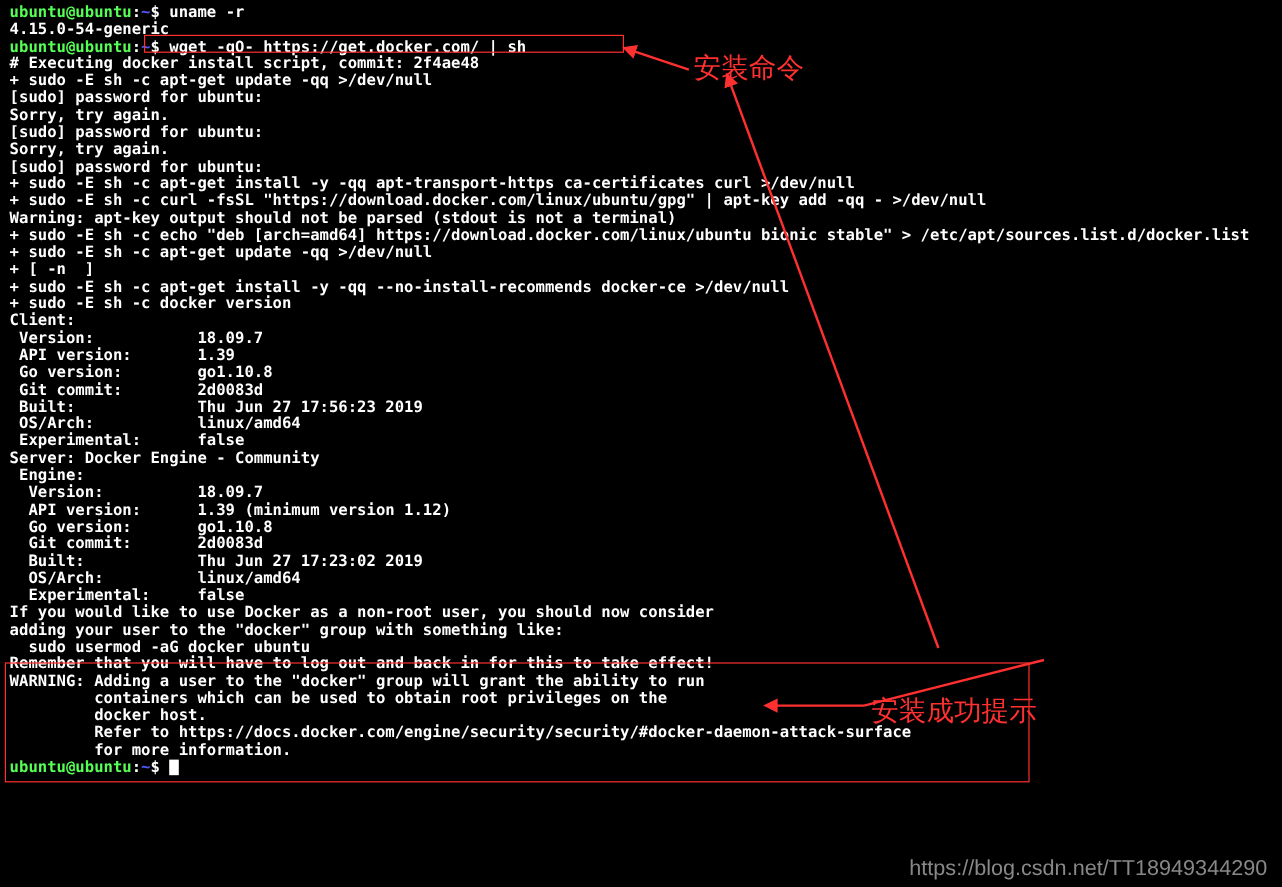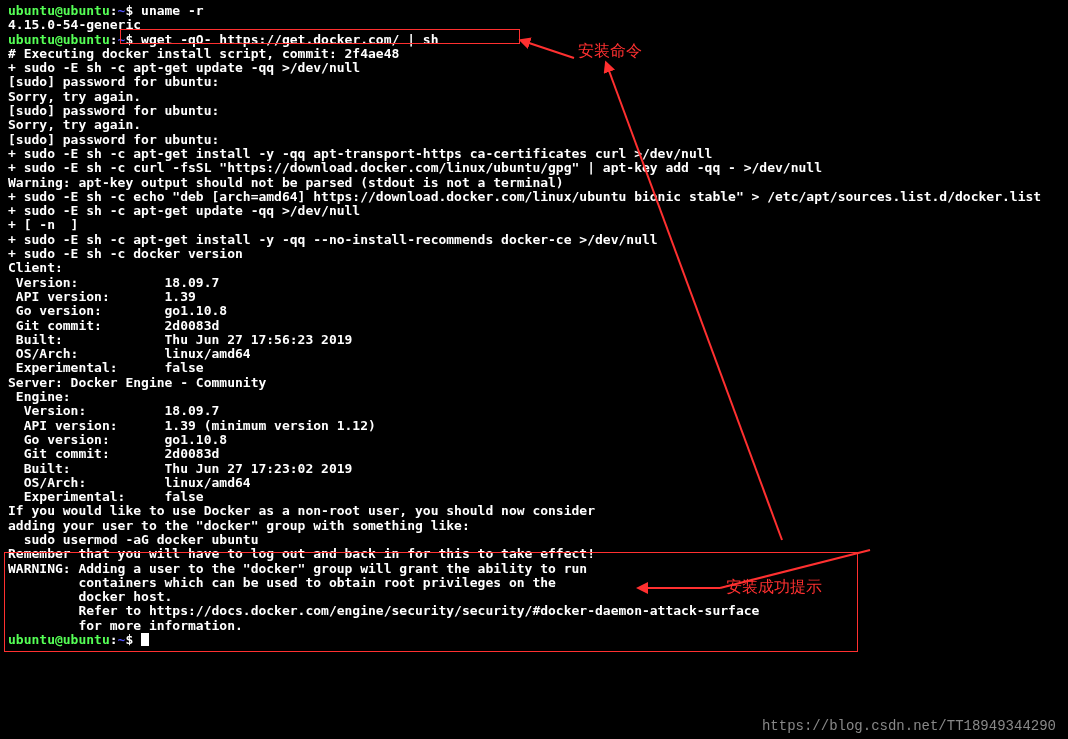--- a/index.html
+++ b/index.html
@@ -46,39 +46,39 @@
     }
     .box2 {
       top: 552px;
       left: 4px;
       width: 854px;
       height: 100px;
     }
     .anno {
       position: absolute;
       color: #ff3030;
-      font-family: Liberation Mono, monospace;
-      font-size: 16px;
+      font-family: Liberation Serif, serif;
+      font-size: 23px;
       pointer-events: none;
     }
     .anno1 {
       top: 44px;
       left: 578px;
     }
     .anno2 {
       top: 580px;
       left: 726px;
     }
     .watermark {
       position: absolute;
       bottom: 5px;
       right: 12px;
       color: #aaa;
-      font-family: Liberation Mono, monospace;
-      font-size: 14px;
+      font-family: Liberation Sans, sans-serif;
+      font-size: 18px;
       opacity: 0.8;
     }
     .cursor {
       background: #fff;
       color: #000;
       display: inline-block;
       width: 8px;
       height: 13px;
     }
     svg.overlay {

